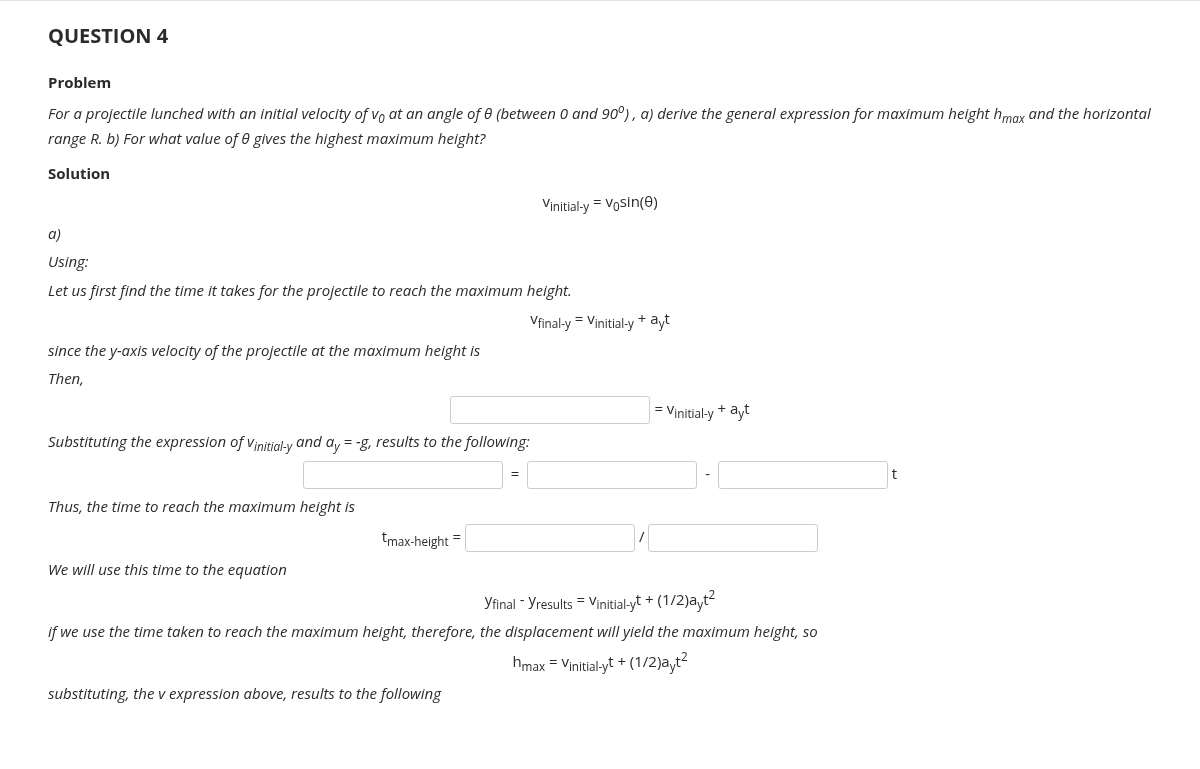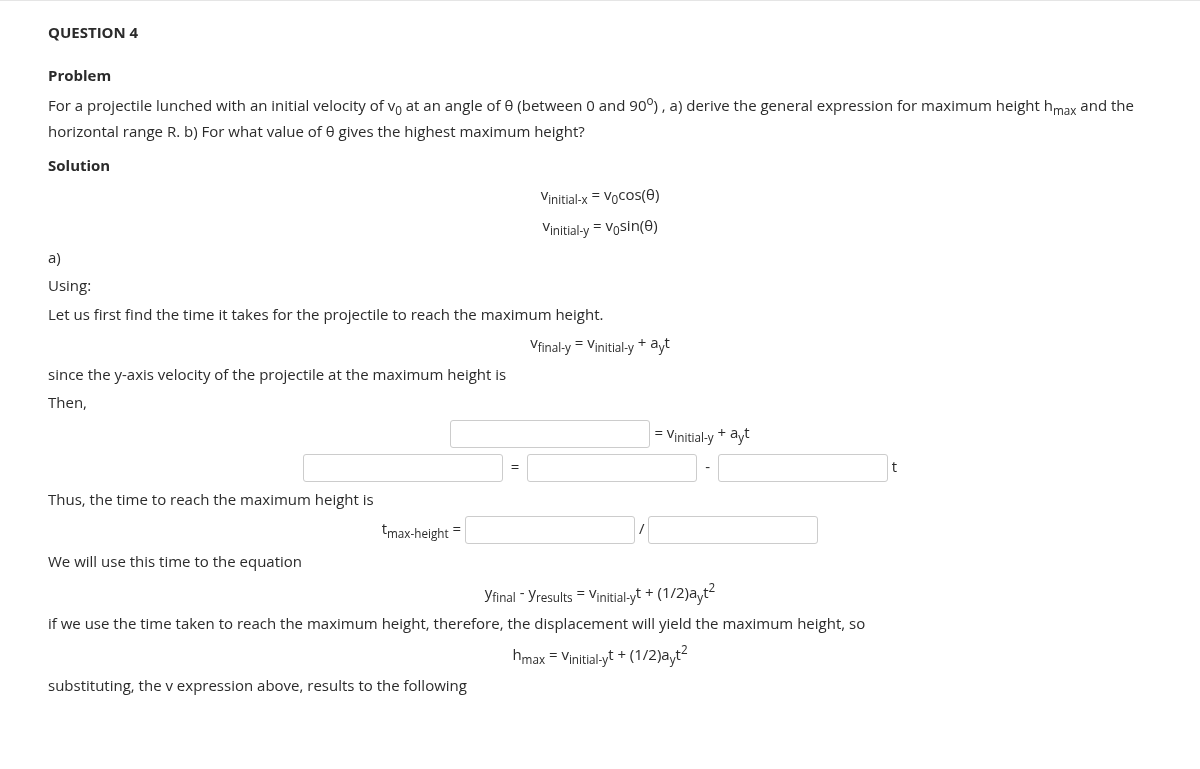--- a/index.html
+++ b/index.html
@@ -14,30 +14,31 @@
   .divider {
     border-top: 1px solid #e5e5e5;
     margin: 0;
     height: 0;
   }
   .content {
     padding: 20px 48px 20px 48px;
   }
   .q-title {
     font-weight: 700;
-    font-size: 15px;
+    font-size: 20px;
     margin-bottom: 20px;
   }
   .sec-head {
     font-weight: 700;
     margin-top: 12px;
     margin-bottom: 6px;
   }
   p {
     margin: 6px 0;
+    font-style: italic;
   }
   .center-eq {
     text-align: center;
     margin: 6px 0;
   }
   .sub {
     font-size: 0.78em;
     vertical-align: sub;
     position: relative;
   }
@@ -75,23 +76,20 @@
   <div class="sec-head">Problem</div>
 
   <p>
     <span>For a projectile lunched with an initial velocity of v</span><span class="sub">0</span><span> at an angle of θ (between 0 and 90</span><span class="sup">o</span><span>) , a) derive the general expression for maximum height h</span><span class="sub">max</span><span> and the horizontal range R. b) For what value of θ gives the highest maximum height?</span>
   </p>
 
   <div class="sec-head">Solution</div>
 
 
   <div class="center-eq">
-    <span>v</span><span class="sub">initial-x</span><span> = v</span><span class="sub">0</span><span>cos(θ)</span>
-  </div>
-  <div class="center-eq">
     <span>v</span><span class="sub">initial-y</span><span> = v</span><span class="sub">0</span><span>sin(θ)</span>
   </div>
 
   <p>a)</p>
   <p>Using:</p>
   <p>Let us first find the time it takes for the projectile to reach the maximum height.</p>
 
   <div class="center-eq">
     <span>v</span><span class="sub">final-y</span><span> = </span><span>v</span><span class="sub">initial-y</span><span> + a</span><span class="sub">y</span><span>t</span>
   </div>
@@ -99,20 +97,23 @@
   <p>since the y-axis velocity of the projectile at the maximum height is</p>
 
 
   <p>Then,</p>
 
   <div class="center-eq">
     <input class="blank w200" style="">
     <span> = v</span><span class="sub">initial-y</span><span> + a</span><span class="sub">y</span><span>t</span>
   </div>
 
+  <p>
+    <span>Substituting the expression of v</span><span class="sub">initial-y</span><span> and a</span><span class="sub">y</span><span> = -g, results to the following:</span>
+  </p>
 
   <div class="center-eq">
     <input class="blank w200" style="">
     <span class="gap-small"> = </span>
     <input class="blank w170" style="">
     <span class="gap-small"> - </span>
     <input class="blank w170" style="">
     <span>t</span>
   </div>
 

